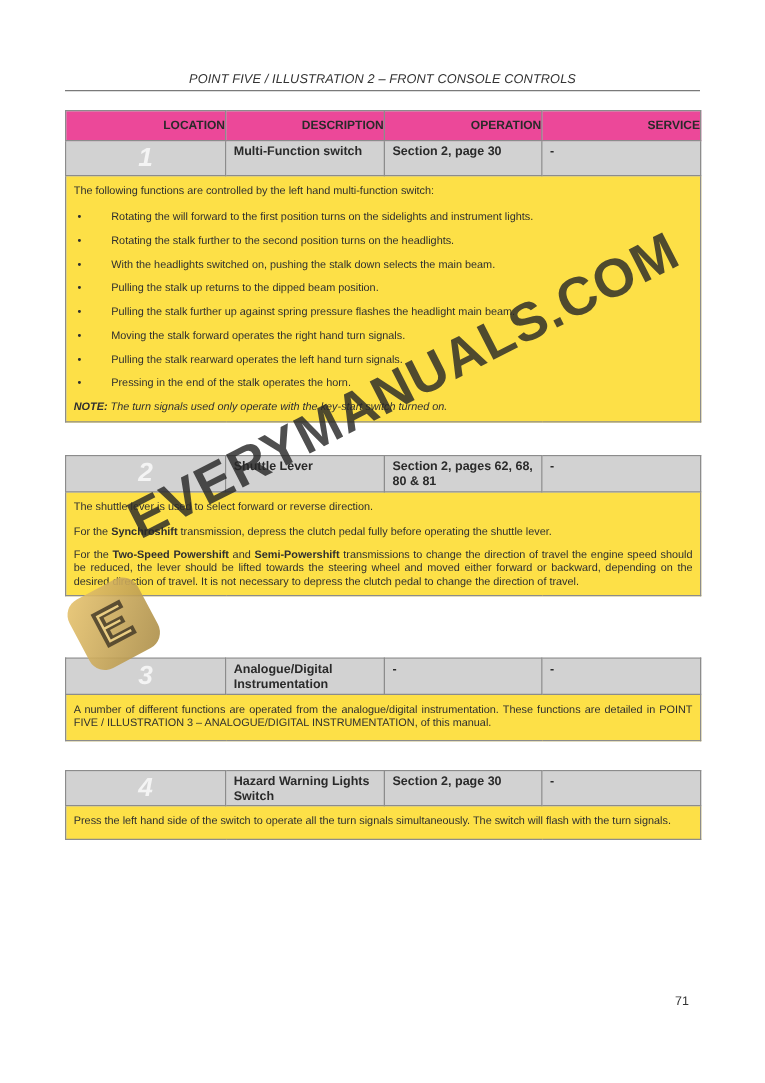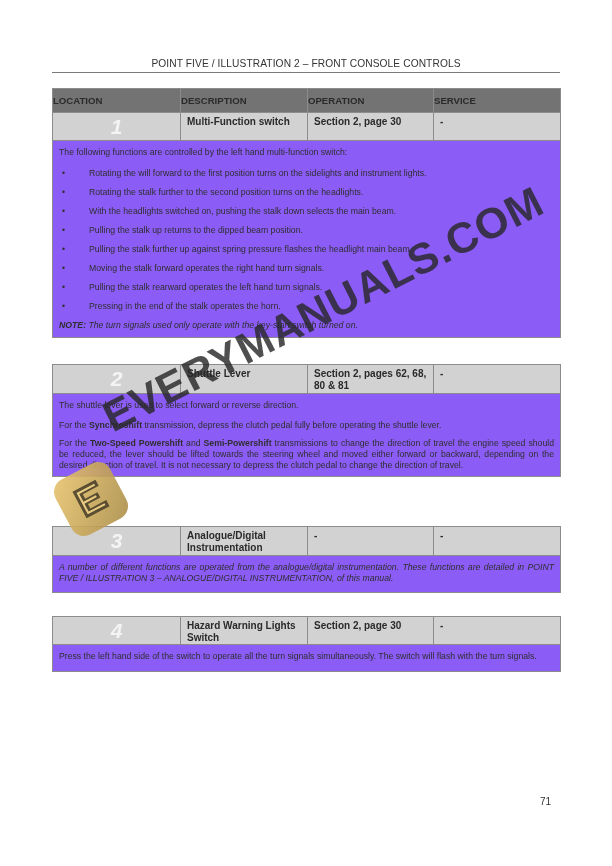--- a/index.html
+++ b/index.html
@@ -1,33 +1,33 @@
 <!DOCTYPE html>
 <html><head>
   <meta charset="utf-8">
   <style>
     html, body { margin: 0; padding: 0; background: #ffffff; }
     body { width: 612px; height: 866px; position: relative; overflow: hidden;
            font-family: "Liberation Sans", sans-serif; color: #2a2a2a; }
     .page-title { position: absolute; left: 52px; width: 508px; top: 58px; text-align: center;
-                  font-size: 10.2px; color: #333; letter-spacing: 0.1px; }
+                  font-size: 10.2px; font-style: italic; color: #333; letter-spacing: 0.1px; }
     .title-rule { position: absolute; left: 52px; width: 508px; top: 72px; height: 0;
                   border-top: 1px solid #7a7a7a; }
     .ctable { position: absolute; left: 52px; width: 508px; border-collapse: collapse;
               table-layout: fixed; }
     .ctable td, .ctable th { border: 1px solid #8c8c8c; padding: 0; vertical-align: top; }
     .ctable col.c1 { width: 128px; } .ctable col.c2 { width: 127px; }
     .ctable col.c3 { width: 126px; } .ctable col.c4 { width: 127px; }
-    .hdr th { background: #737373; height: 23px; font-size: 9.6px; font-weight: bold;
-              text-align: left; vertical-align: middle; color: #2a2a2a; }
+    .hdr th { background: #ec4899; height: 23px; font-size: 9.6px; font-weight: bold;
+              text-align: right; vertical-align: middle; color: #2a2a2a; }
     .row td { background: #d2d2d2; font-size: 10px; font-weight: bold; color: #2a2a2a; }
     .row td.num { text-align: center; vertical-align: middle; color: #f4f4f4;
                   font-size: 21px; font-weight: bold; font-style: italic; }
     .row td .cell { padding: 3px 6px 0 6px; line-height: 11.5px; }
-    .body td { background: #8b5cf6; font-size: 8.7px; font-weight: normal; color: #2f2f2f;
+    .body td { background: #fde047; font-size: 8.7px; font-weight: normal; color: #2f2f2f;
                padding: 6px 6px 6px 6px; line-height: 11px; }
     .body p { margin: 0 0 7px 0; }
     .body p.last { margin-bottom: 0; }
     .body p.just { text-align: justify; }
     ul.bullets { list-style: none; margin: 0; padding: 0; }
     ul.bullets li { position: relative; padding-left: 30px; margin: 0 0 8px 0; }
     ul.bullets li .dot { position: absolute; left: 3px; top: 0; }
     .note b, .note i { font-style: italic; }
     .pagenum { position: absolute; left: 540px; top: 796px; font-size: 10px; color: #333; }
     
@@ -136,21 +136,21 @@
           <div class="cell">Analogue/Digital Instrumentation</div>
         </td>
     <td>
           <div class="cell">-</div>
         </td>
     <td>
           <div class="cell">-</div>
         </td>
   </tr>
   <tr class="body">
-    <td colspan="4" style="padding-bottom:8px;font-style:italic;">
+    <td colspan="4" style="padding-bottom:8px;">
       <p class="just last">A number of different functions are operated from the analogue/digital instrumentation. These functions are detailed in POINT FIVE / ILLUSTRATION 3 – ANALOGUE/DIGITAL INSTRUMENTATION, of this manual.</p>
     </td>
   </tr>
 </tbody>
   </table>
 
 <table class="ctable" style="top:616px;">
   <colgroup>
       <col class="c1">
       <col class="c2">

